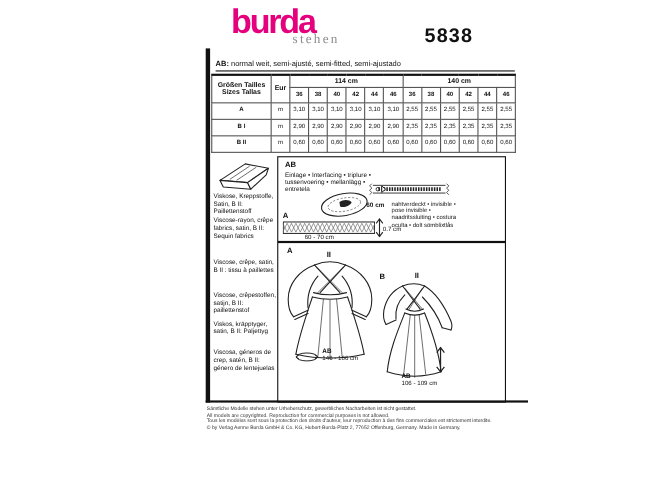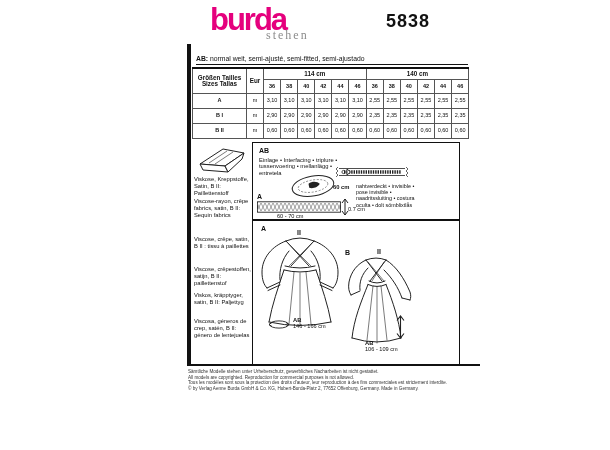--- a/index.html
+++ b/index.html
@@ -4,21 +4,21 @@
 <style>
   html,body{margin:0;padding:0;background:#fff;}
   #page{position:relative;width:610px;height:450px;background:#ffffff;
         font-family:"Liberation Sans",sans-serif;color:#111;overflow:hidden;}
 
   
   .logo-main{position:absolute;left:210px;top:2px;font-size:31px;font-weight:bold;
              letter-spacing:-2px;color:#e5007d;}
   .logo-sub{position:absolute;left:266px;top:28px;font-size:12px;color:#8c8c8c;
             letter-spacing:2px;font-family:"Liberation Serif",serif;}
-  .pat-number{position:absolute;left:386px;top:11px;font-size:18px;font-weight:bold;letter-spacing:1px;}
+  .pat-number{position:absolute;left:386px;top:22px;font-size:18px;font-weight:bold;letter-spacing:1px;}
 
   .left-bar{position:absolute;left:187px;top:44px;width:4px;height:322px;background:#111;}
   .title{position:absolute;left:196px;top:44px;font-size:8.5px;font-weight:bold;
          word-spacing:6px;letter-spacing:.4px;}
   .subtitle{position:absolute;left:196px;top:55px;width:272px;font-size:6.8px;
             border-bottom:1px solid #111;padding-bottom:2px;}
   .subtitle b{font-weight:bold;}
 
   
   table.sizes{position:absolute;left:192px;top:67px;width:276px;border-collapse:collapse;

